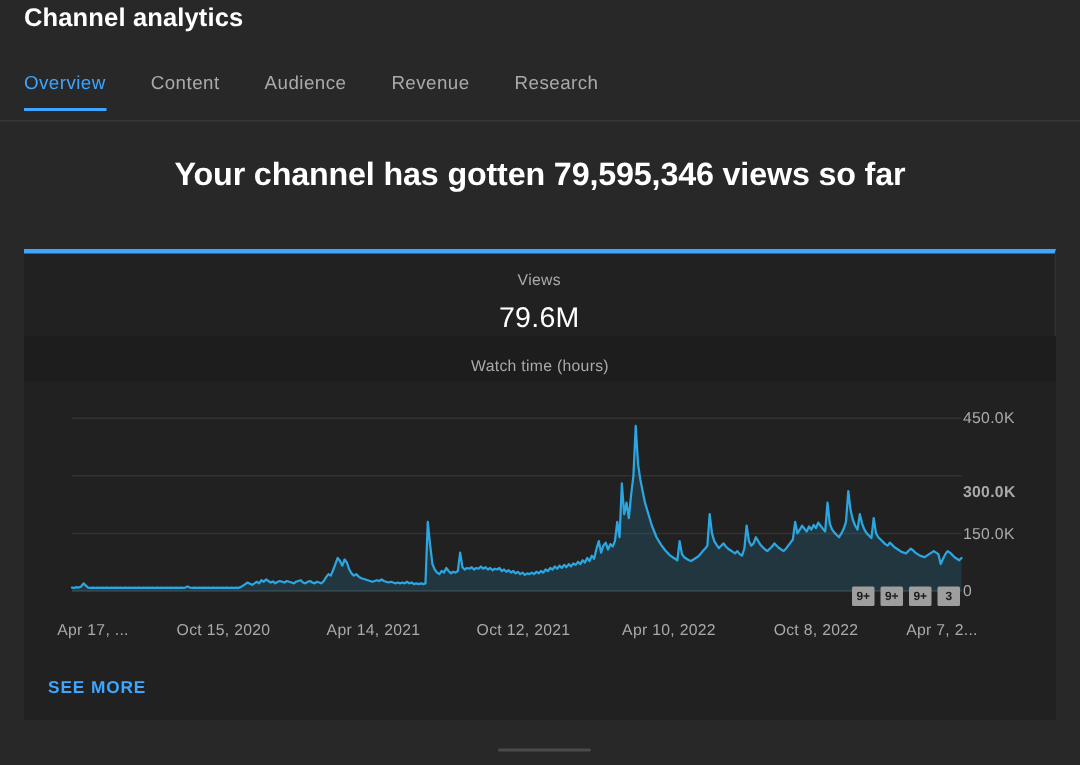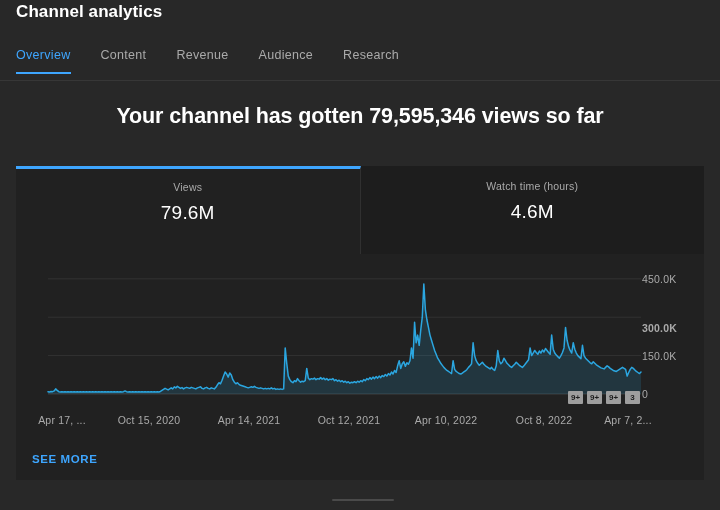--- a/index.html
+++ b/index.html
@@ -87,20 +87,21 @@
 
   
   .cards {
     position: absolute;
     left: 16px;
     top: 166px;
     width: 688px;
     height: 88px;
     display: flex;
     background: #fde047;
+    flex-direction: column;
   }
   .card {
     position: relative;
     flex: 1 1 0;
     background: #1d1d1d;
     border-right: 1px solid #303030;
     box-sizing: border-box;
     cursor: pointer;
     text-align: center;
   }
@@ -232,22 +233,22 @@
 </head>
 <body>
 
 <div id="app">
 
   <div class="header">
     <div class="page-title">Channel analytics</div>
     <div class="tabs" id="tabbar">
         <div class="tab active">Overview</div>
         <div class="tab">Content</div>
+        <div class="tab">Audience</div>
         <div class="tab">Revenue</div>
-        <div class="tab">Audience</div>
         <div class="tab">Research</div>
       </div>
   </div>
 
   <div class="headline">Your channel has gotten 79,595,346 views so far</div>
 
   <div class="cards" id="cards">
       <div class="card active"><div class="card-label">
           <span>Views</span>
         </div><div class="card-value">79.6M</div></div>

